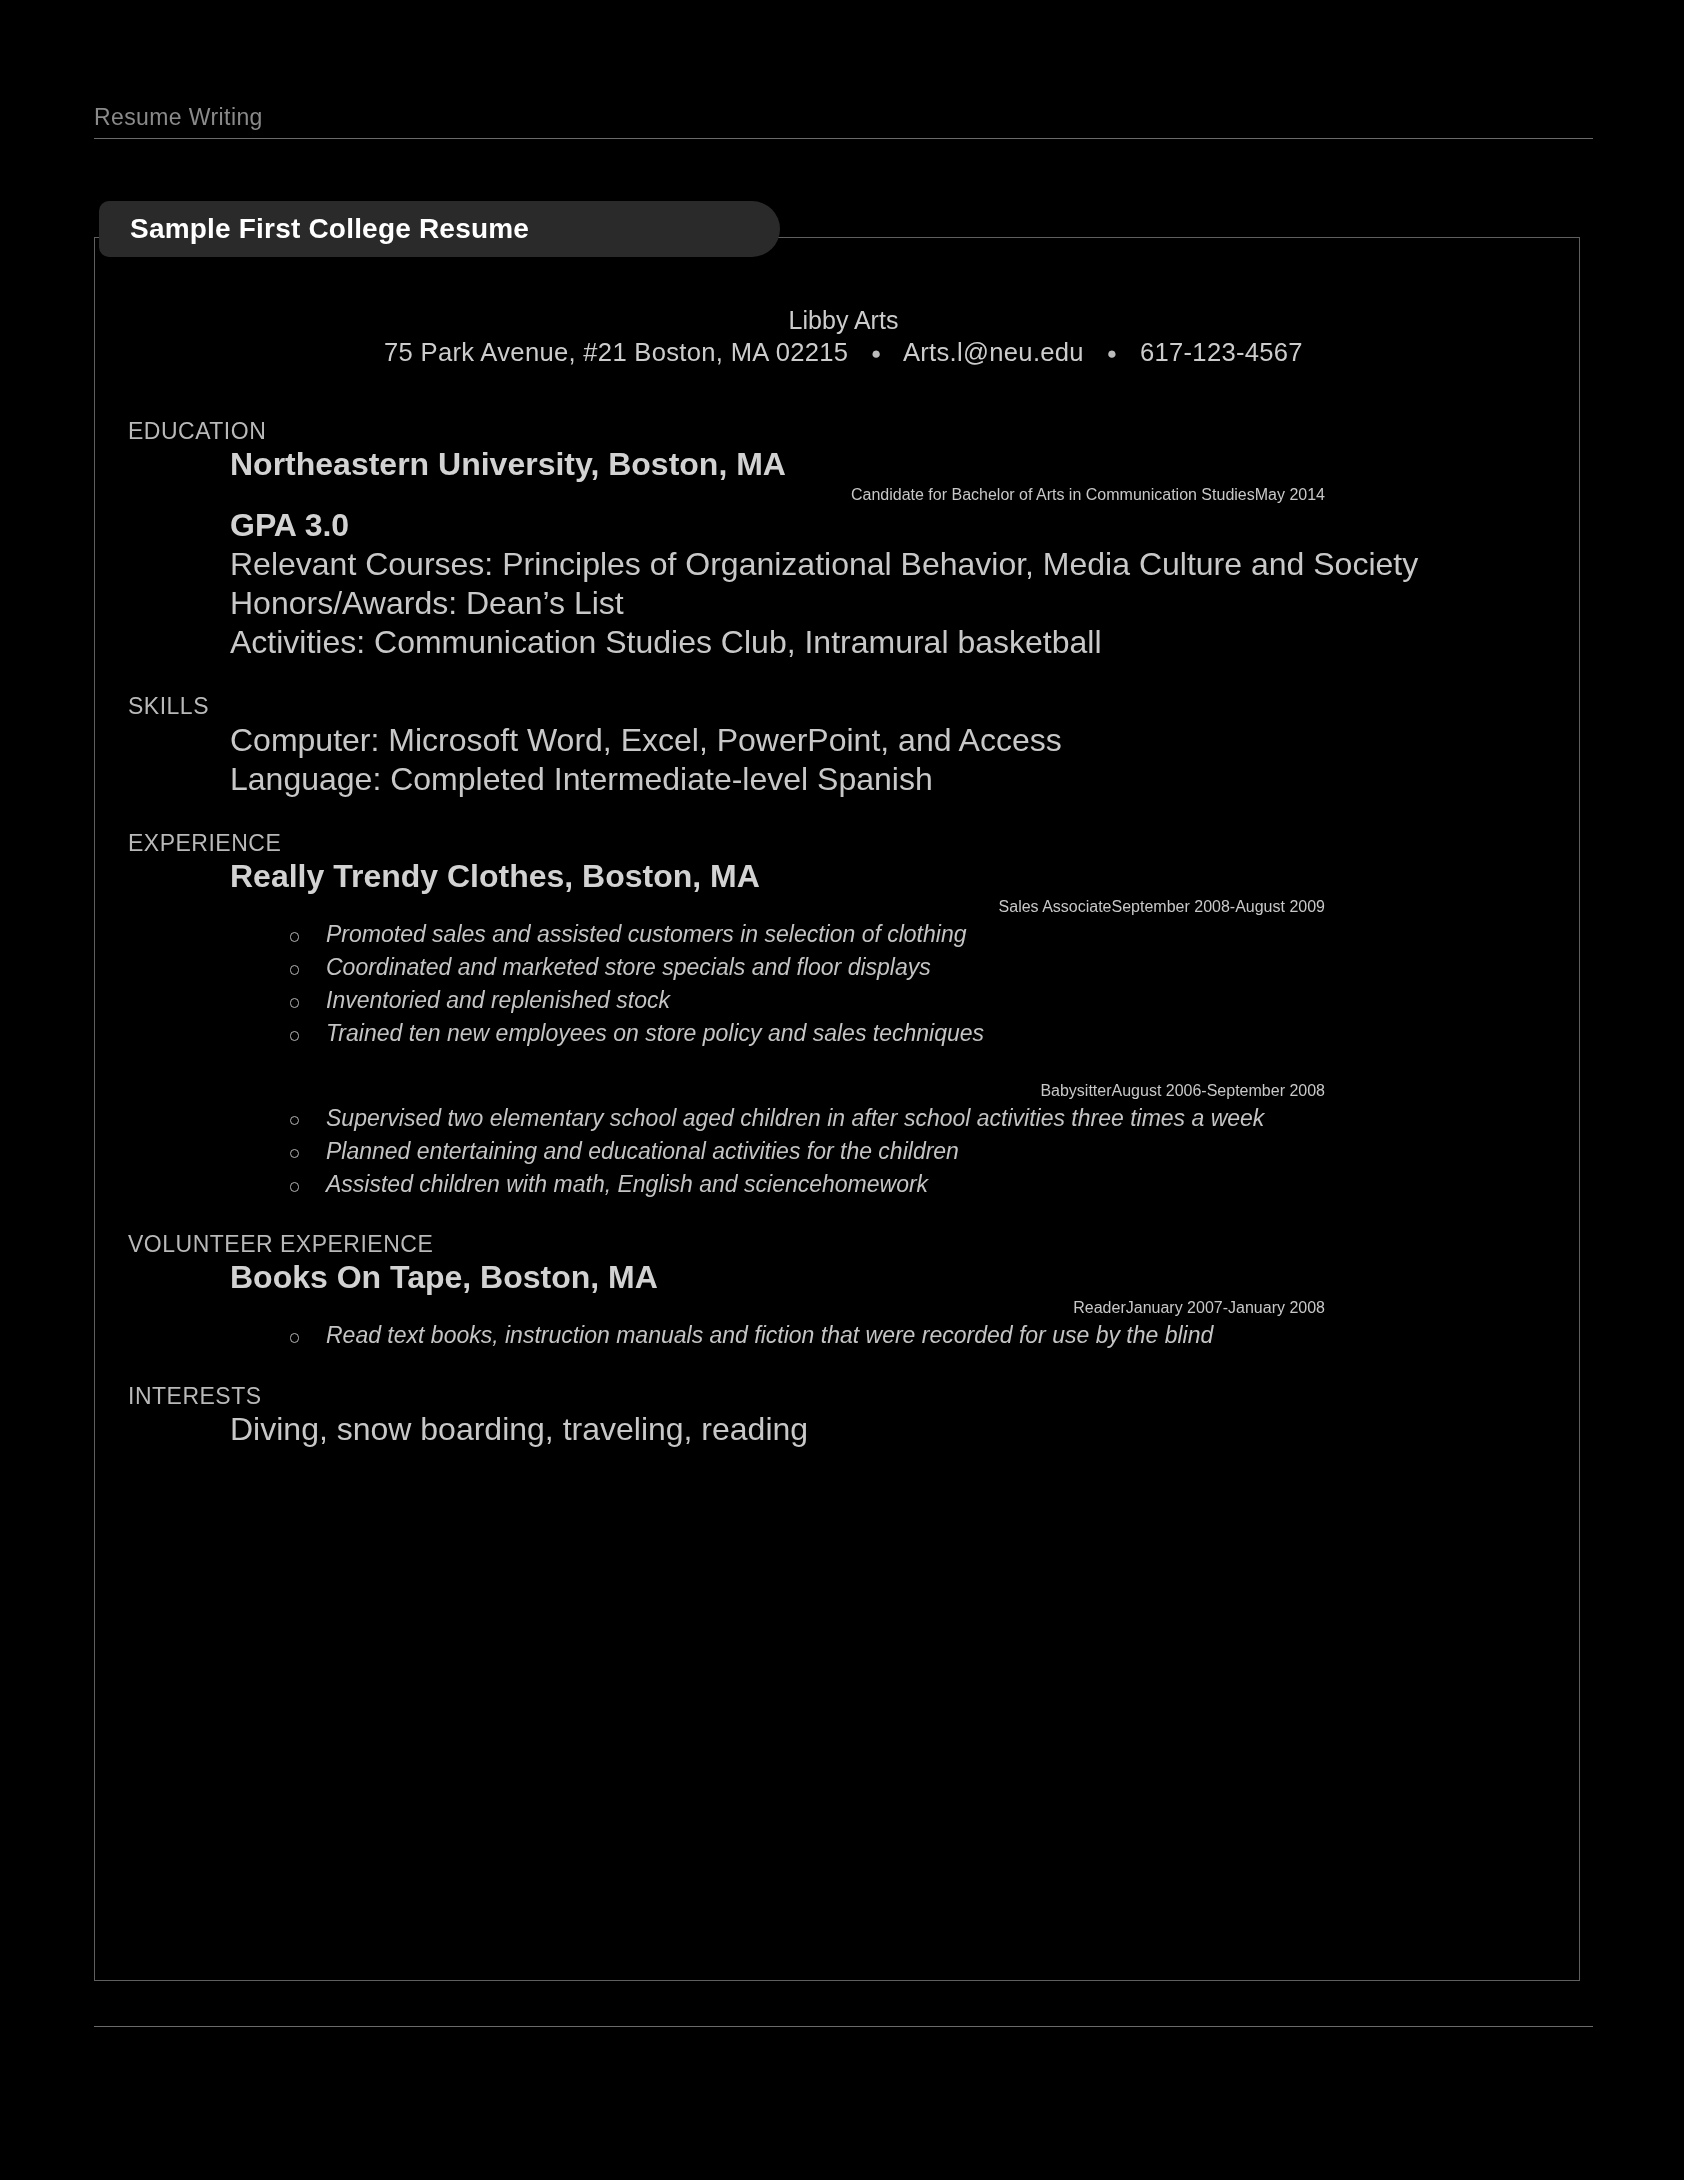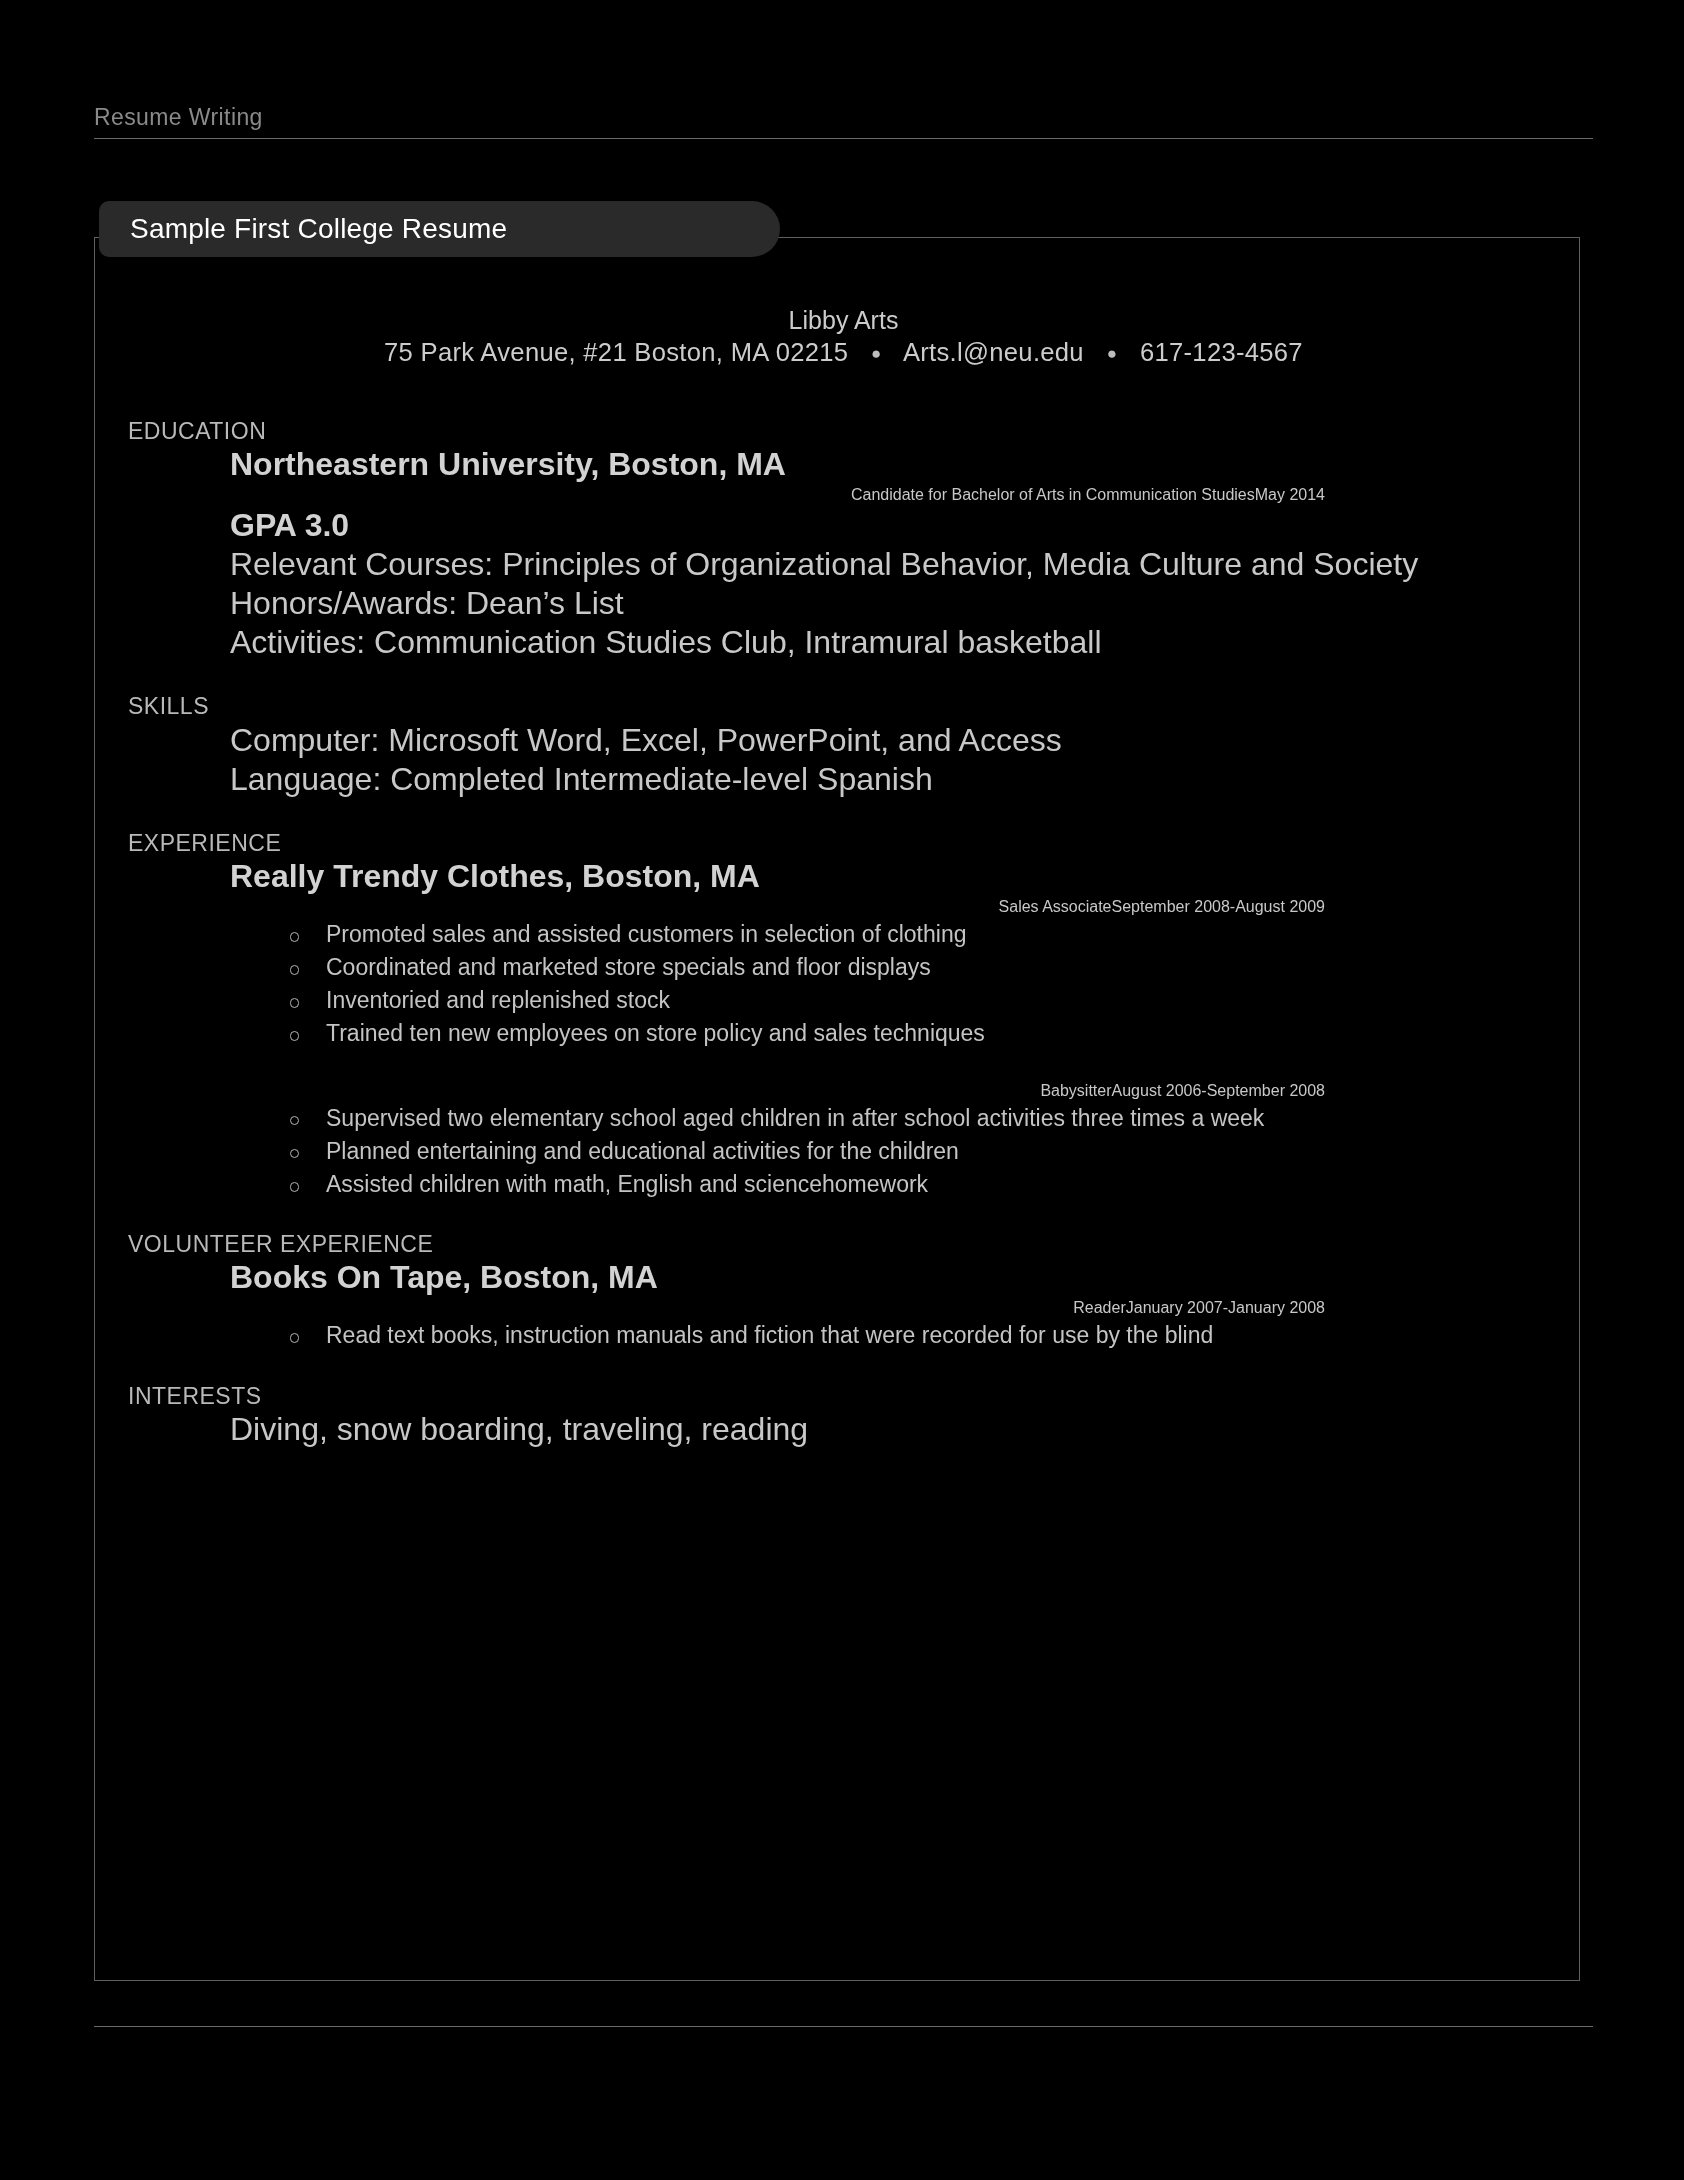--- a/index.html
+++ b/index.html
@@ -65,21 +65,21 @@
     border-top-left-radius: 12px;
     border-top-right-radius: 34px;
     border-bottom-right-radius: 34px;
     border-bottom-left-radius: 12px;
     display: flex;
     align-items: center;
   }
   .title-chip-text {
     padding-left: 31px;
     font-size: 28px;
-    font-weight: normal;
+    font-weight: bold;
     color: #ffffff;
     letter-spacing: 0.2px;
   }
 
   
   .resume {
     position: absolute;
     left: 128px;
     top: 307px;
     width: 1431px;
@@ -139,20 +139,21 @@
     font-size: 16px;
     color: #c8c8c8;
     margin-bottom: 5.1px;
   }
   .row .right { text-align: right; }
 
   ul.bullets {
     list-style: none;
     margin: 3.4px 0 0 0;
     padding: 0 0 0 53px;
+    font-style: italic;
   }
   ul.bullets li {
     position: relative;
     font-size: 23px;
     color: #c4c4c4;
     margin-bottom: 6px;
     padding-left: 43px;
     line-height: 1.18;
     max-width: 1175px;
   }

